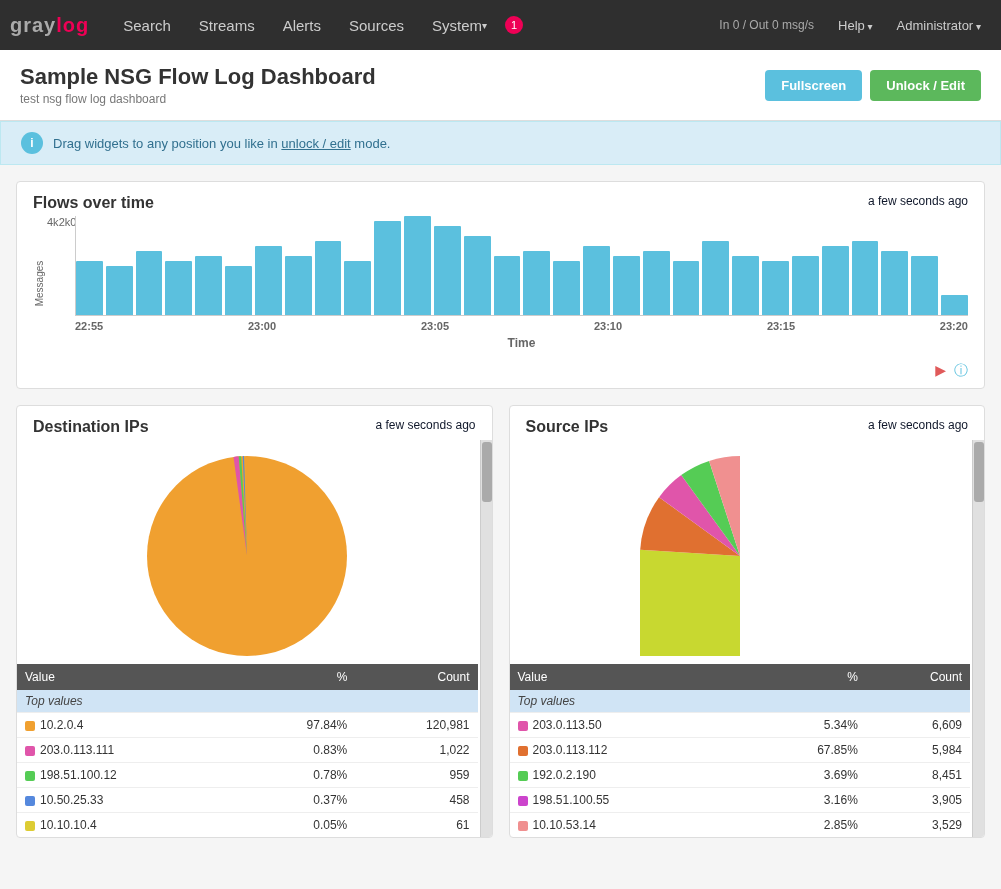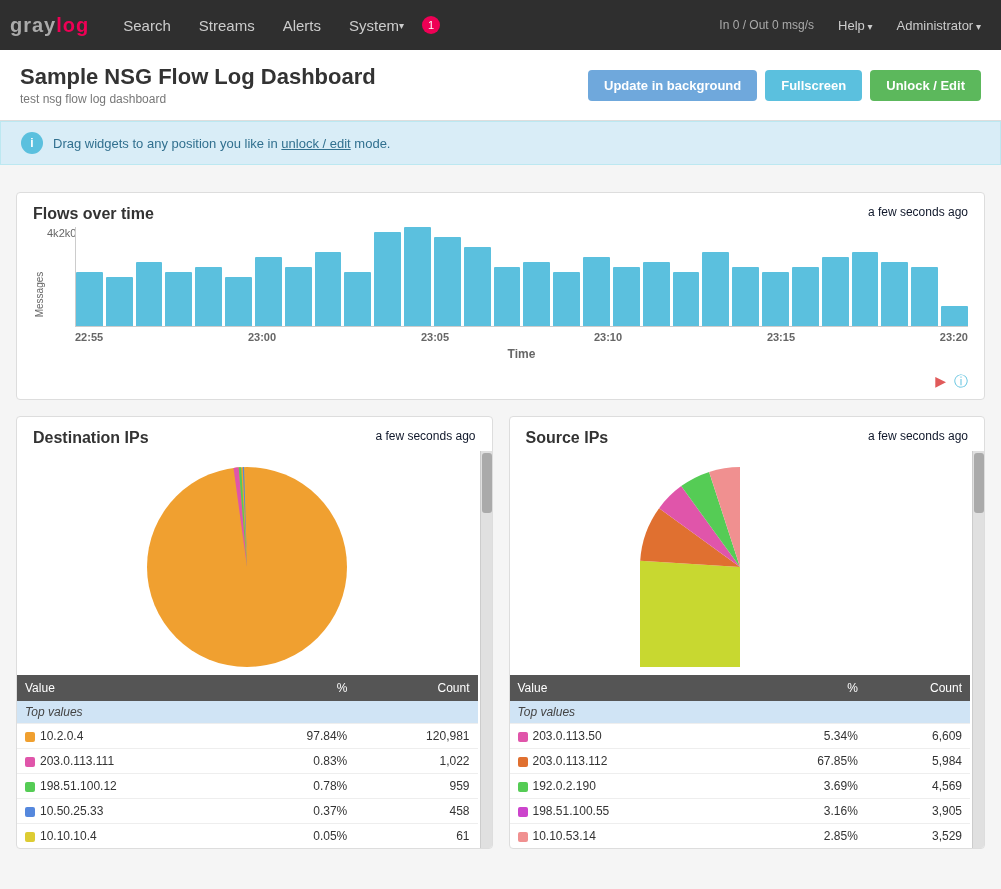--- a/index.html
+++ b/index.html
@@ -71,21 +71,20 @@
     .info-text { font-size: 13px; color: #31708f; }
     .info-text a { color: #31708f; text-decoration: underline; cursor: pointer; }
 
     
     .main { padding: 16px; }
 
     
     .panel {
       background: #fff; border: 1px solid #ddd; border-radius: 4px;
       margin-bottom: 16px;
-      margin-top: 11px;
     }
     .panel-header-bar {
       padding: 12px 16px 4px 16px; display: flex; justify-content: space-between; align-items: flex-start;
     }
     .panel-title { font-size: 16px; font-weight: bold; color: #333; }
     .panel-timestamp { font-size: 12px; color: #0f172a; }
     .panel-body { padding: 0 16px 8px 16px; }
     .panel-footer { padding: 4px 16px 8px 16px; display: flex; justify-content: flex-end; gap: 8px; }
 
     
@@ -144,37 +143,37 @@
 <nav class="navbar">
   <div class="navbar-brand">
     <span class="logo-text">
       <span class="logo-gray">gray</span><span class="logo-log">log</span>
     </span>
   </div>
   <div class="nav-items">
     <a class="nav-item">Search</a>
     <a class="nav-item">Streams</a>
     <a class="nav-item">Alerts</a>
+    <a class="nav-item">Sources</a>
     <a class="nav-item has-caret">System</a>
     <span class="nav-badge">1</span>
   </div>
   <div class="nav-right">
     <span class="nav-stats">In 0 / Out 0 msg/s</span>
     <span class="nav-help has-caret">Help</span>
     <span class="nav-admin">Administrator</span>
   </div>
 </nav>
 
 <div class="page-header">
   <div class="page-title-block">
     <h1>Sample NSG Flow Log Dashboard</h1>
     <div class="subtitle">test nsg flow log dashboard</div>
   </div>
   <div class="header-actions">
-    <button class="btn btn-default">Update in background</button>
     <button class="btn btn-info">Fullscreen</button>
     <button class="btn btn-success">Unlock / Edit</button>
   </div>
 </div>
 
 <div class="info-bar">
   <div class="info-icon">i</div>
   <div class="info-text">
     <span>Drag widgets to any position you like in </span><a>unlock / edit</a><span> mode.</span>
   </div>
@@ -363,21 +362,21 @@
                 <td class="right">6,609</td>
               </tr>
               <tr>
                 <td><span class="color-dot" style="background:#e07030"></span><span>203.0.113.112</span></td>
                 <td class="right">67.85%</td>
                 <td class="right">5,984</td>
               </tr>
               <tr>
                 <td><span class="color-dot" style="background:#55cc55"></span><span>192.0.2.190</span></td>
                 <td class="right">3.69%</td>
-                <td class="right">4,569</td>
+                <td class="right">8,451</td>
               </tr>
               <tr>
                 <td><span class="color-dot" style="background:#cc44cc"></span><span>198.51.100.55</span></td>
                 <td class="right">3.16%</td>
                 <td class="right">3,905</td>
               </tr>
               <tr>
                 <td><span class="color-dot" style="background:#f09090"></span><span>10.10.53.14</span></td>
                 <td class="right">2.85%</td>
                 <td class="right">3,529</td>

